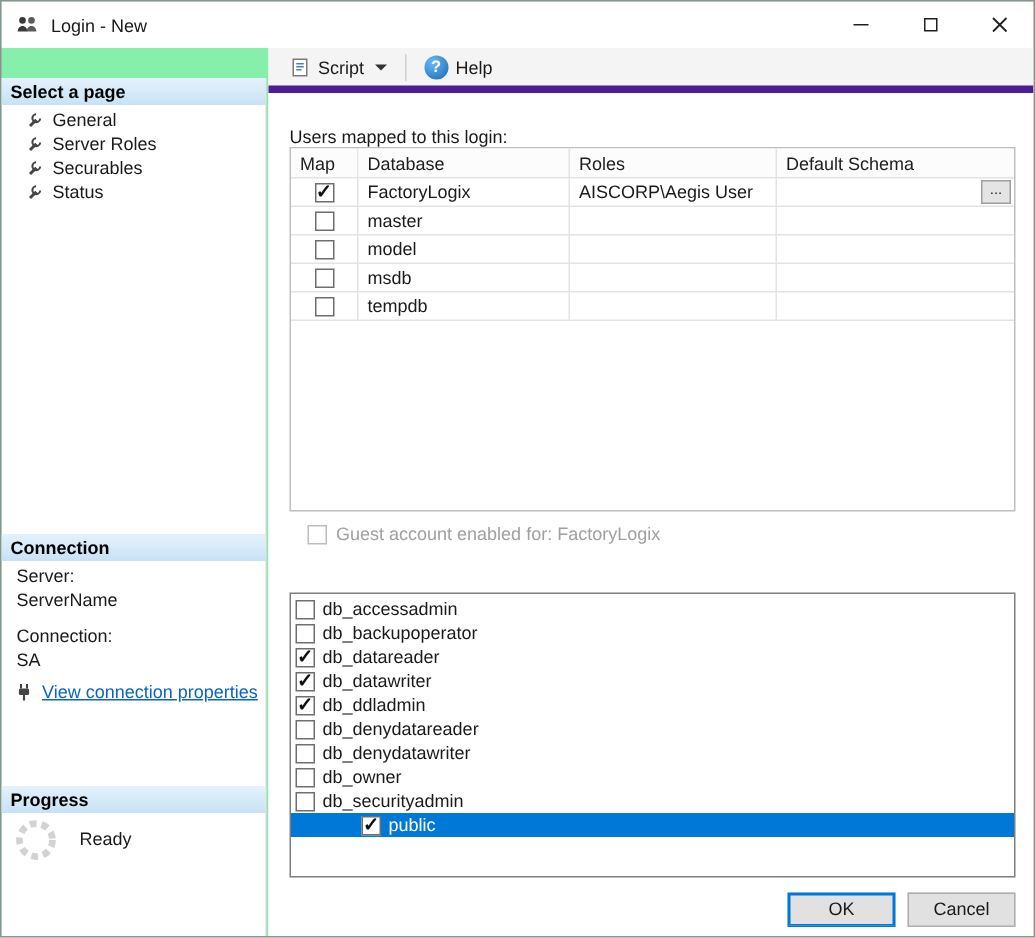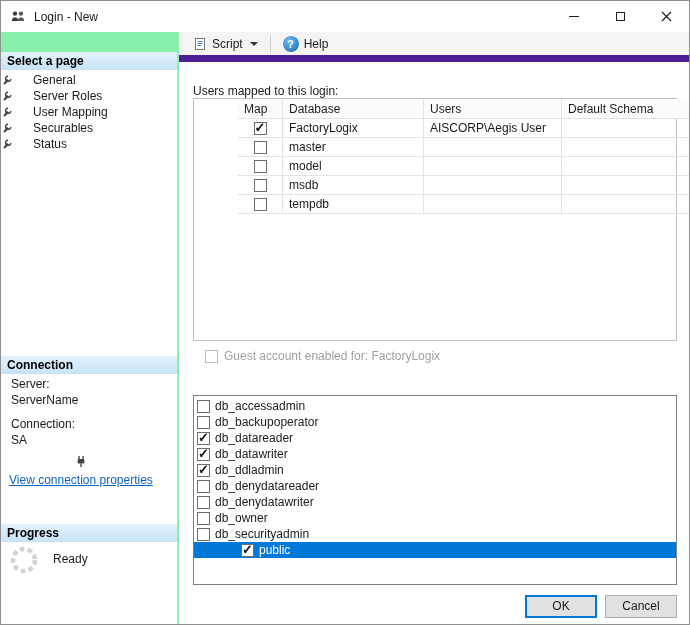--- a/index.html
+++ b/index.html
@@ -21,45 +21,45 @@
 
   
   .dlg-body { position:absolute; top:31px; left:0; right:0; bottom:0; }
 
   
   .sidebar { position:absolute; left:0; top:0; width:177px; height:100%; background:#fff;
              border-right:1px solid #d2d2d2;margin-top:20px; }
   .sec-hdr { position:absolute; left:0; right:0; height:18px; line-height:18px; padding-left:6px;
              font-weight:bold; background:linear-gradient(#e4f2fc,#c7e2f5); color:#000; }
   .page-list { position:absolute; top:20px; left:0; right:0; }
-  .page-item { height:16px; display:flex; align-items:center; gap:20px; padding-left:0; cursor:default; }
+  .page-item { height:16px; display:flex; align-items:center; gap:6px; padding-left:16px; cursor:default; }
   .sb-line { position:absolute; left:10px; white-space:nowrap; }
-  .link-row { position:absolute; left:8px; display:flex; align-items:center; gap:5px;flex-direction:column; }
+  .link-row { position:absolute; left:8px; display:flex; align-items:center; gap:5px; }
   .link { color:#0b63c5; text-decoration:underline; cursor:pointer; }
   .spinner { position:absolute; left:8px; }
   .ready-txt { position:absolute; left:52px; }
 
   
   .main { position:absolute; left:178px; top:0; right:0; height:100%; background:#fff; }
   .toolbar { position:absolute; top:0; left:0; right:0; height:30px; background:#f4f4f4;
-             border-bottom:7px solid #4c1d95; display:flex; align-items:center; padding-left:8px; }
+             border-bottom:5px solid #4c1d95; display:flex; align-items:center; padding-left:8px; }
   .tb-btn { display:flex; align-items:center; gap:5px; padding:4px 6px; cursor:default; }
   .dd-arrow { width:0; height:0; border-left:4px solid transparent; border-right:4px solid transparent;
               border-top:4px solid #333; margin-left:2px; }
   .tb-sep { width:1px; height:18px; background:#d0d0d0; margin:0 6px; }
   .help-ico { width:16px; height:16px; border-radius:50%; background:radial-gradient(circle at 35% 30%, #6cb8f5, #1668b5);
               color:#fff; font-weight:bold; font-size:11px; display:flex; align-items:center; justify-content:center; }
 
   .content { position:absolute; top:30px; left:0; right:0; bottom:0; background:#fff; }
   .lbl { position:absolute; white-space:nowrap; }
 
   
   .grid { position:absolute; left:14px; top:36px; width:484px; height:243px;
           background:#fff; border:1px solid #bfbfbf; }
-  .g-row { display:grid; grid-template-columns:45px 141px 138px 158px; height:19px;margin-left:44px; }
+  .g-row { display:grid; grid-template-columns:45px 141px 138px 158px; height:19px; }
   .g-head { height:20px; }
   .g-head .g-cell { background:#fcfcfc; color:#1d1d1d; }
   .g-cell { border-right:1px solid #e3e3e3; border-bottom:1px solid #e3e3e3;
             display:flex; align-items:center; padding-left:6px; overflow:hidden; white-space:nowrap; }
   .g-cell:last-child { border-right:none; }
   .g-cell.center { justify-content:center; padding-left:0; }
   .g-cell.rel { position:relative; }
   .browse-btn { position:absolute; right:2px; top:1px; width:20px; height:16px; background:#e4e4e4;
                 border:1px solid #9f9f9f; font-size:10px; line-height:12px; text-align:center; cursor:default; }
 
@@ -132,27 +132,20 @@
               <path d="M3 10l4.2-4.2" stroke="#444" stroke-width="2"></path>
               <path d="M7 2.2a2.6 2.6 0 1 0 2.8 2.8" stroke="#444" fill="none" stroke-width="1.4"></path>
             </svg>
           <span>Server Roles</span>
         </div>
         <div class="page-item">
           <svg width="12" height="12" viewBox="0 0 12 12">
               <path d="M3 10l4.2-4.2" stroke="#444" stroke-width="2"></path>
               <path d="M7 2.2a2.6 2.6 0 1 0 2.8 2.8" stroke="#444" fill="none" stroke-width="1.4"></path>
             </svg>
-          <span>User Mapping</span>
-        </div>
-        <div class="page-item">
-          <svg width="12" height="12" viewBox="0 0 12 12">
-              <path d="M3 10l4.2-4.2" stroke="#444" stroke-width="2"></path>
-              <path d="M7 2.2a2.6 2.6 0 1 0 2.8 2.8" stroke="#444" fill="none" stroke-width="1.4"></path>
-            </svg>
           <span>Securables</span>
         </div>
         <div class="page-item">
           <svg width="12" height="12" viewBox="0 0 12 12">
               <path d="M3 10l4.2-4.2" stroke="#444" stroke-width="2"></path>
               <path d="M7 2.2a2.6 2.6 0 1 0 2.8 2.8" stroke="#444" fill="none" stroke-width="1.4"></path>
             </svg>
           <span>Status</span>
         </div>
       </div>
@@ -200,21 +193,21 @@
       </div>
 
       <div class="content">
 
         <span class="lbl" style="left:14px; top:22px;">Users mapped to this login:</span>
 
         <div class="grid">
           <div class="g-row g-head">
             <div class="g-cell">Map</div>
             <div class="g-cell">Database</div>
-            <div class="g-cell">Users</div>
+            <div class="g-cell">Roles</div>
             <div class="g-cell">Default Schema</div>
           </div>
 
           <div class="g-row">
             <div class="g-cell center">
                 <div class="cb on"></div>
               </div>
             <div class="g-cell">FactoryLogix</div>
             <div class="g-cell">AISCORP\Aegis User</div>
             <div class="g-cell rel">

